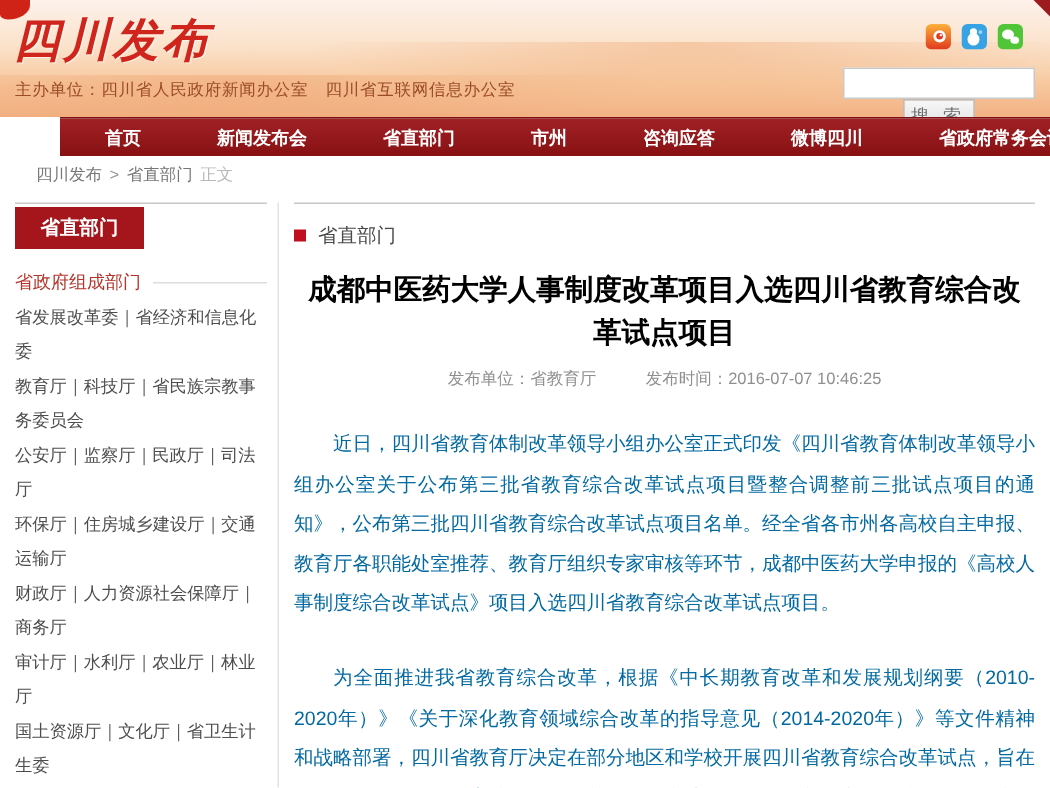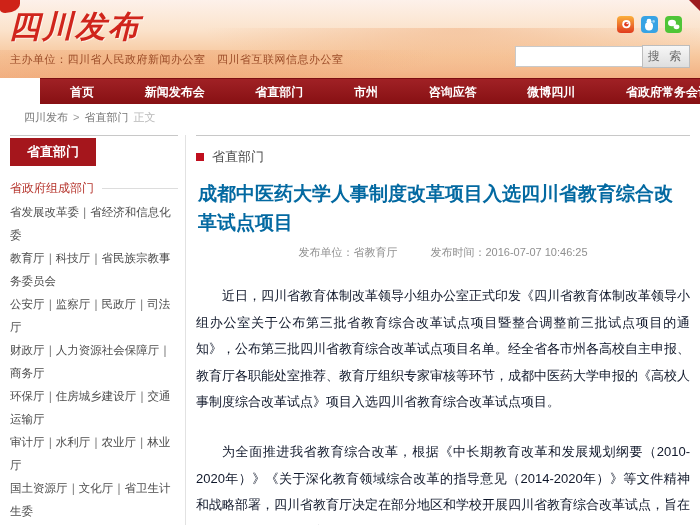--- a/index.html
+++ b/index.html
@@ -17,21 +17,21 @@
   .corner-brush { position:absolute; left:0; top:0; width:20px; height:13px;
     background:#cf2318; border-radius:0 0 100% 35%; }
   .corner-ribbon { position:absolute; right:0; top:0; width:0; height:0;
     border-top:11px solid #9d1b1f; border-left:11px solid transparent; }
   .logo { position:absolute; left:9px; top:6px; font-family:"DejaVu Serif","Liberation Serif",serif;
     font-style:italic; font-weight:bold; font-size:31px; color:#d0251c; letter-spacing:2px;
     text-shadow:1px 1px 0 rgba(255,255,255,0.55); }
   .subtitle { position:absolute; left:10px; top:52px; font-size:11px; color:#9a4b27; letter-spacing:0.5px; }
   .social { position:absolute; right:18px; top:16px; display:flex; gap:7px; }
   .social .icon { width:17px; height:17px; border-radius:4px; display:block; }
-  .search-row { position:absolute; right:10px; top:45px; display:flex; align-items:center; }
+  .search-row { position:absolute; right:10px; top:45px; display:flex; align-items:center;flex-direction:column; }
   .search-input { width:128px; height:21px; border:1px solid #c9c9c9; background:#fff;
     font-size:11px; padding:0 4px; outline:none; }
   .search-btn { width:48px; height:23px; margin-left:-1px; border:1px solid #bdbdbd;
     background:linear-gradient(#f7f7f7,#dedede); color:#6b6b6b; font-size:12px;
     letter-spacing:3px; cursor:pointer; }
 
   
   .navbar { position:absolute; top:78px; left:0; width:700px; height:26px;
     background:linear-gradient(#a02125,#871013); border-top:1px solid #7c0e11;
     display:flex; justify-content:space-between; align-items:center; padding:0 30px;margin-left:40px; }
@@ -57,25 +57,25 @@
     margin:10px 0 4px; white-space:nowrap;justify-content:space-between; }
   .side-heading .hline { flex:1; height:1px; background:#ddd; margin-left:8px; }
   .side-row { font-size:11.5px; color:#4d4d4d; line-height:23px; cursor:pointer; }
 
   
   .main { position:absolute; left:196px; top:5px; width:494px; border-top:1px solid #c8c8c8;
     padding-top:12px; }
   .section-row { display:flex; align-items:center; }
   .bullet { width:8px; height:8px; background:#c00f1e; margin-right:8px; }
   .section-label { font-size:13px; color:#4a4a4a; }
-  .article-title { font-size:19px; font-weight:bold; color:#0369a1; text-align:left;
+  .article-title { font-size:19px; font-weight:bold; color:#000000; text-align:center;
     line-height:1.55; margin:13px 2px 7px; }
   .article-meta { text-align:center; font-size:11px; color:#8f8f8f; }
   .article-meta .time-label { margin-left:33px; }
-  .article-body p { font-size:13px; color:#0f172a; line-height:2.05; text-indent:2em;
+  .article-body p { font-size:13px; color:#0369a1; line-height:2.05; text-indent:2em;
     text-align:justify; margin-top:23px; }
 </style>
 </head>
 <body>
 
 <div class="page">
 
   <div class="header">
     <div class="wave1"></div>
     <div class="wave2"></div>
@@ -142,22 +142,22 @@
     <div class="sidebar">
       <div class="side-title-box">省直部门</div>
 
       <div class="side-heading">
         <span>省政府组成部门</span>
         <span class="hline"></span>
       </div>
       <div class="side-row">省发展改革委｜省经济和信息化委</div>
       <div class="side-row">教育厅｜科技厅｜省民族宗教事务委员会</div>
       <div class="side-row">公安厅｜监察厅｜民政厅｜司法厅</div>
+      <div class="side-row">环保厅｜住房城乡建设厅｜交通运输厅</div>
       <div class="side-row">财政厅｜人力资源社会保障厅｜商务厅</div>
-      <div class="side-row">环保厅｜住房城乡建设厅｜交通运输厅</div>
       <div class="side-row">审计厅｜水利厅｜农业厅｜林业厅</div>
       <div class="side-row">国土资源厅｜文化厅｜省卫生计生委</div>
       <div class="side-row">省外事侨务办公室</div>
 
       
       
 
       
       
       

